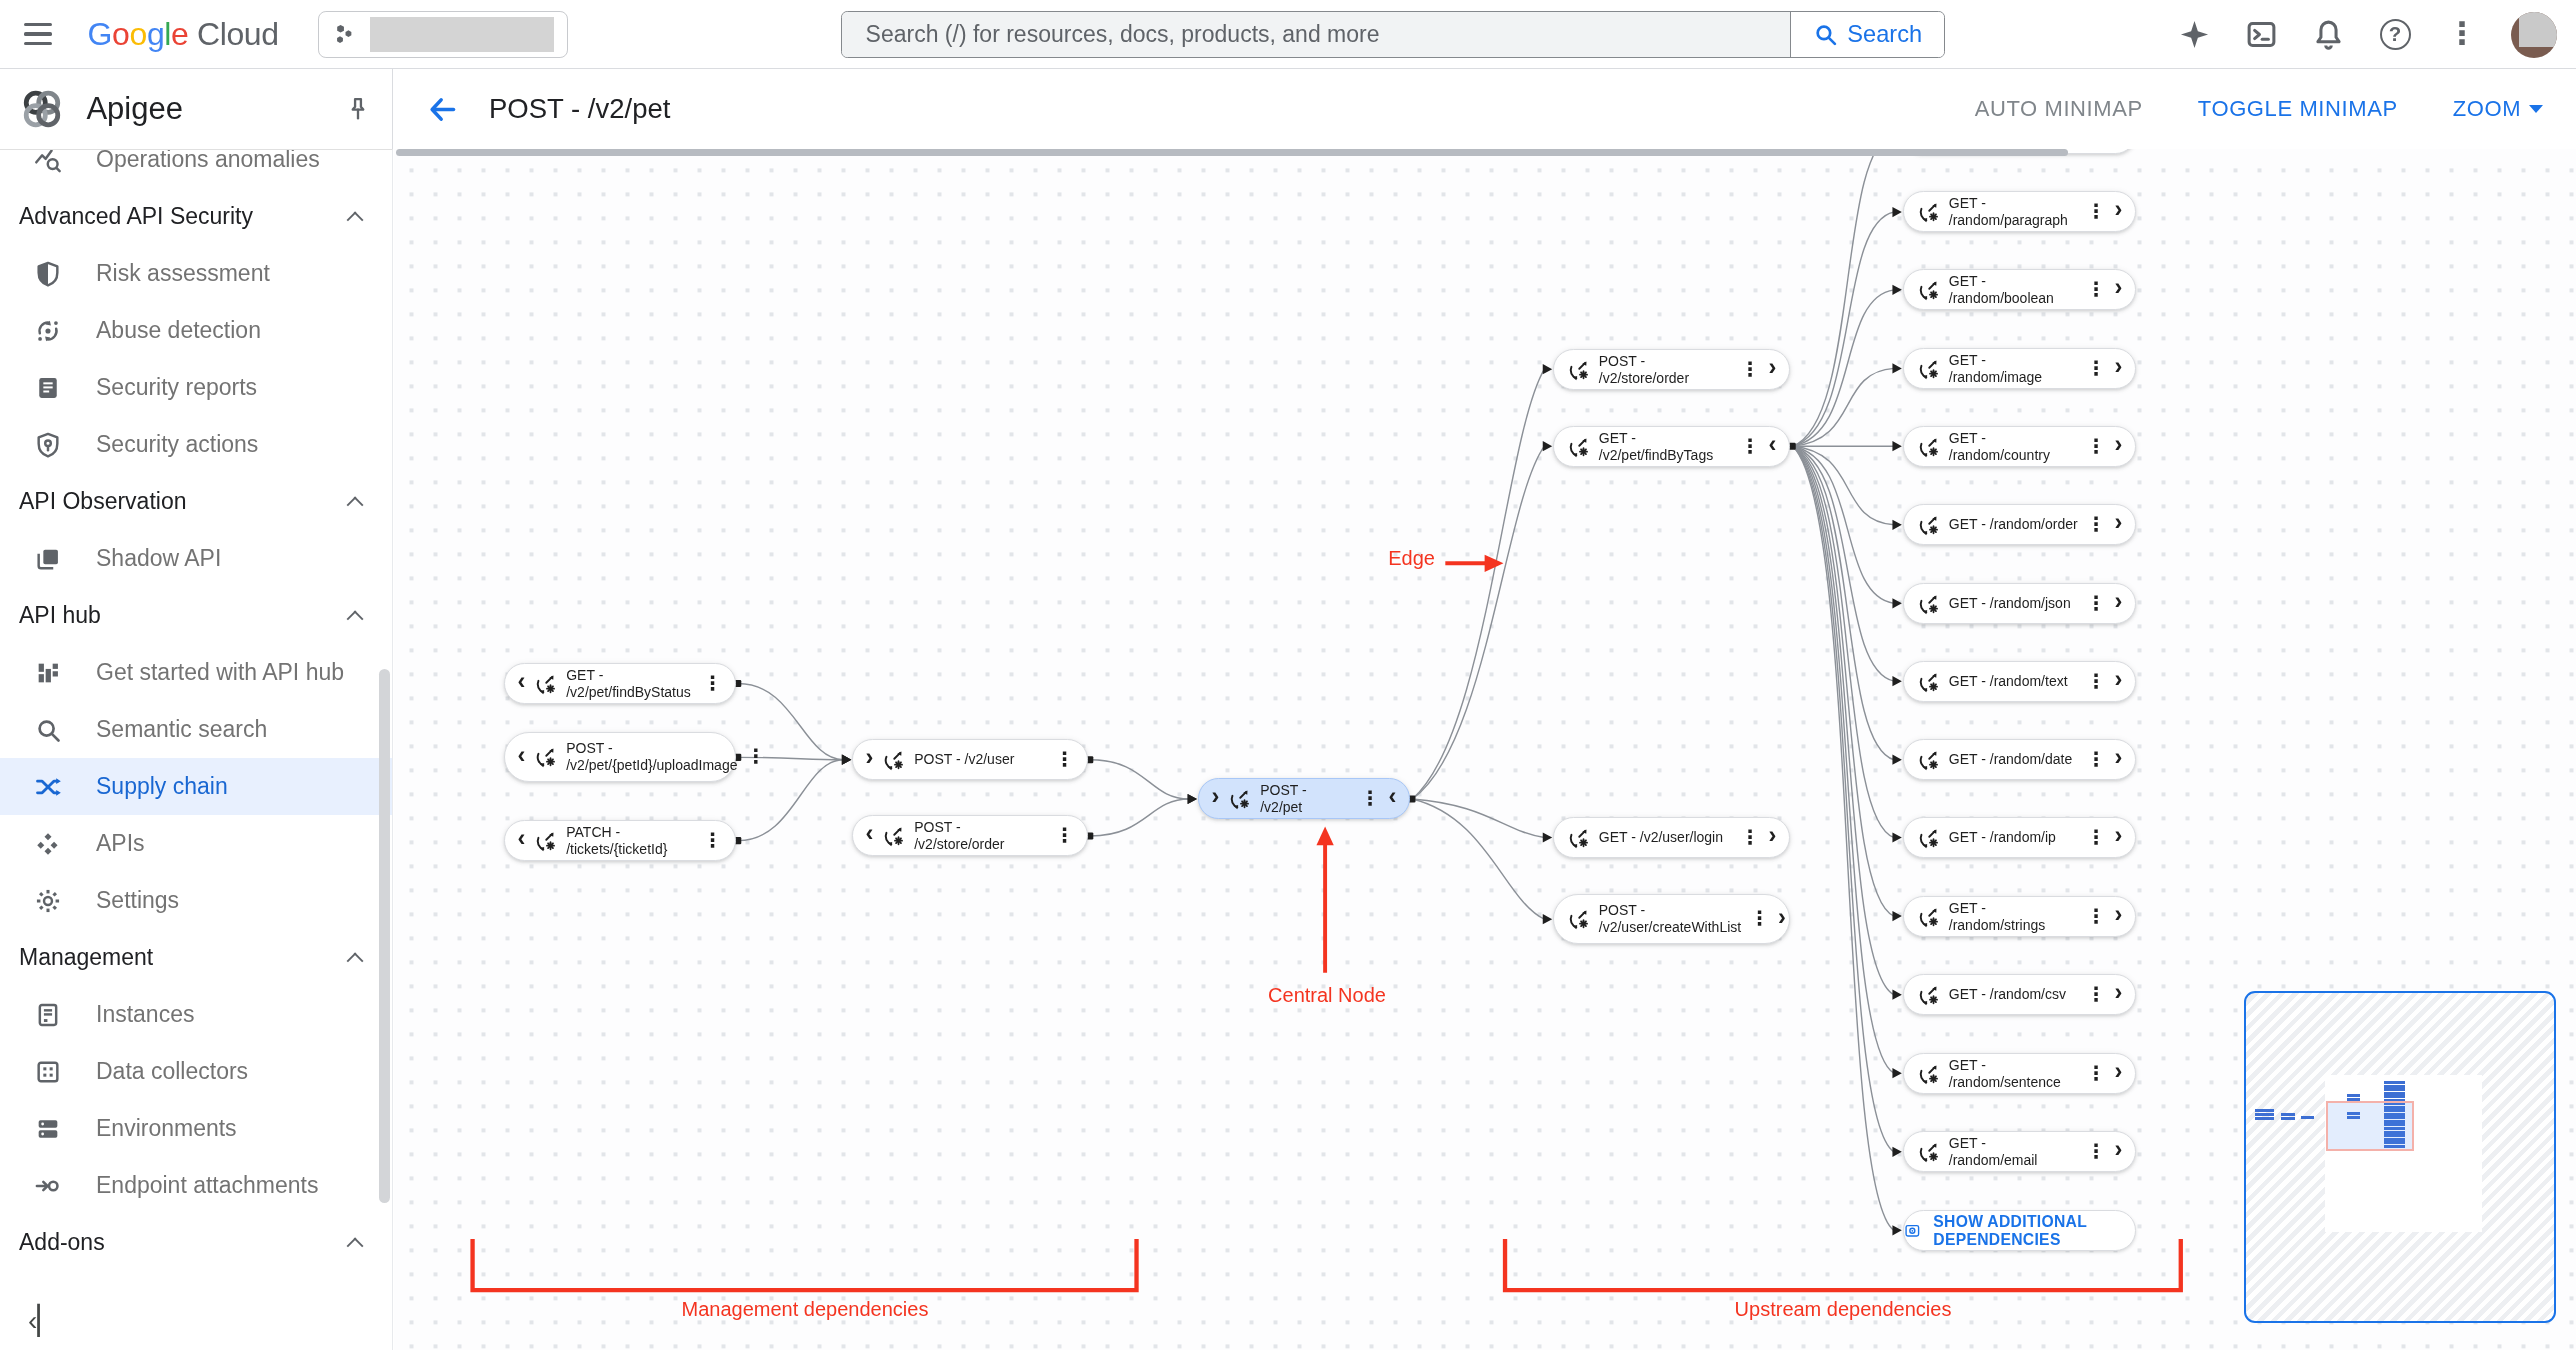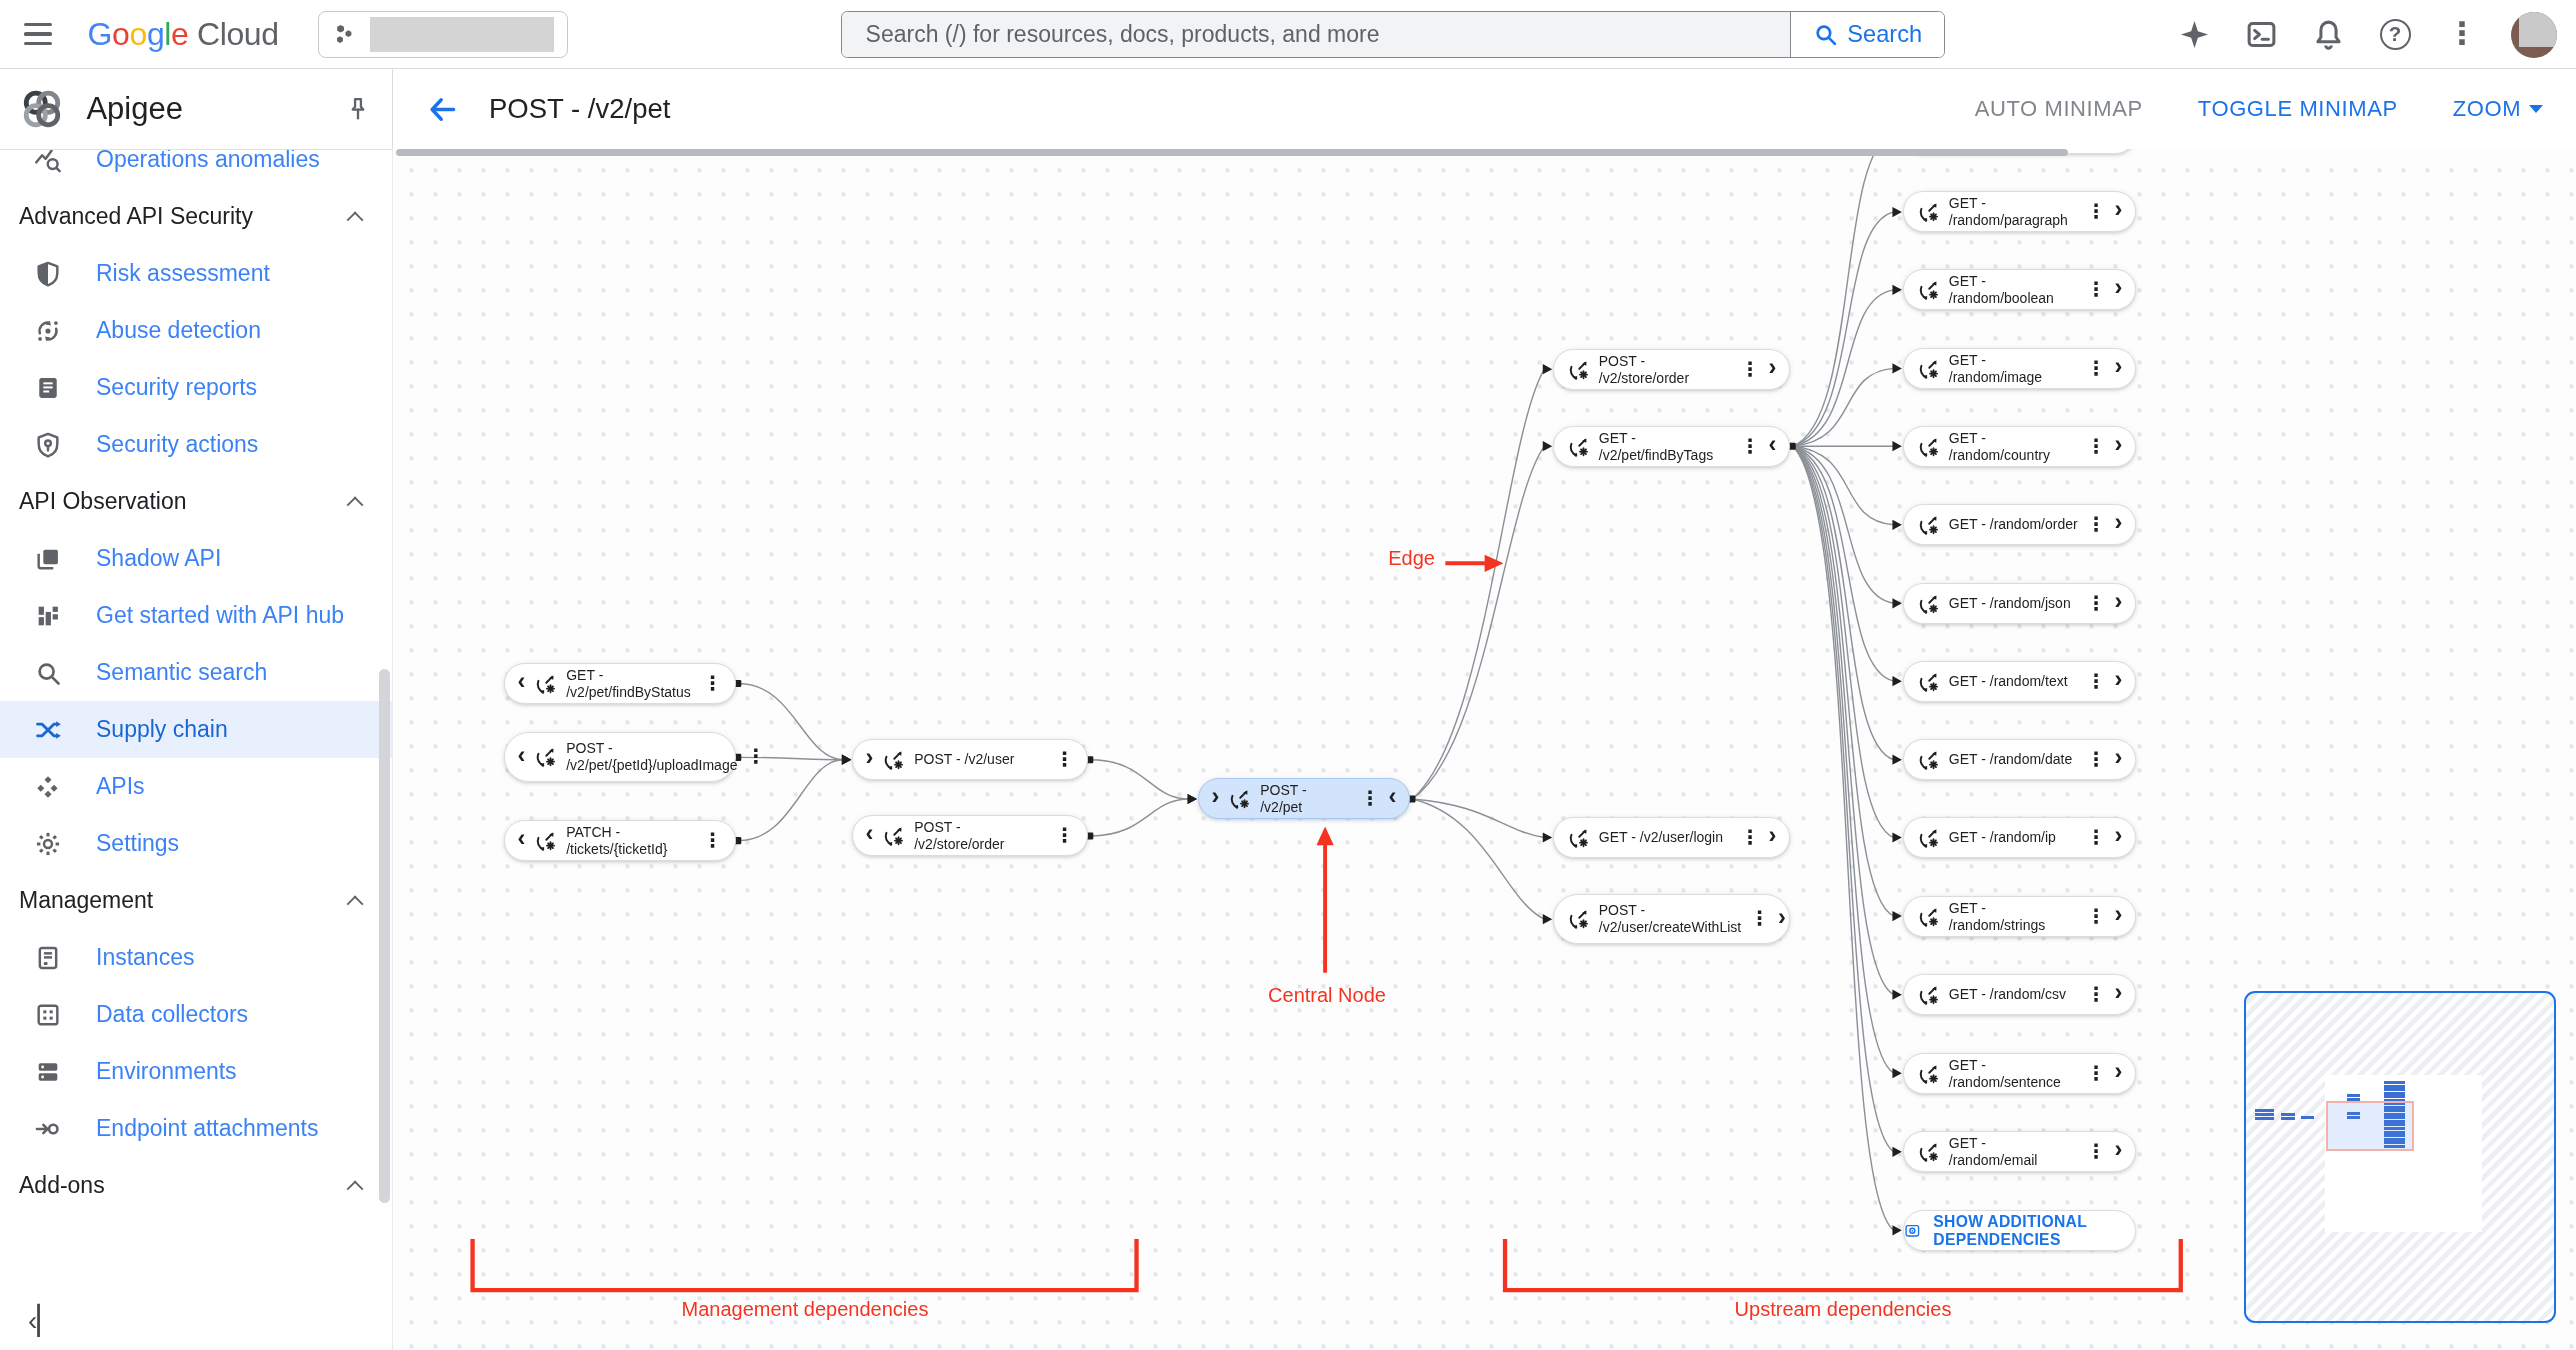--- a/index.html
+++ b/index.html
@@ -44,21 +44,21 @@
   .appactions { margin-left:auto; display:flex; align-items:center; gap:55px; }
   .actbtn { font-size:22px; font-weight:500; letter-spacing:0.6px; cursor:pointer; display:flex; align-items:center; gap:7.9px; }
   .actbtn.disabled { color:#80868b; }
   .actbtn.blue { color:#1a73e8; }
   .dropcaret { width:0; height:0; border-left:7px solid transparent; border-right:7px solid transparent; border-top:8.6px solid #1a73e8; }
   
   .sidebar { position:absolute; top:149px; left:0; width:393px; bottom:0; background:#fff;
     border-top:0.8px solid #e0e0e0; border-right:0.8px solid #e8eaed; overflow:hidden; z-index:20; }
   .side-scroll { margin-top:-19px; }
   .side-item { height:57px; display:flex; align-items:center; padding-left:33px; gap:33px; font-size:23px;
-    color:#3b82f6; cursor:pointer; }
+    color:#737373; cursor:pointer; }
   .side-item .side-icon { width:30px; height:30px; flex:none; display:flex; align-items:center; justify-content:center; }
   .side-item.selected { background:#e8f0fe; color:#1967d2; font-weight:500; }
   .side-section { height:57px; display:flex; align-items:center; justify-content:space-between;
     padding:0 31px 0 19px; font-size:23px; font-weight:500; color:#202124; cursor:pointer; }
   .caret-up { width:11.8px; height:11.8px; border-top:2.7px solid #5f6368; border-right:2.7px solid #5f6368;
     transform:rotate(-45deg); margin-top:6.3px; }
   .collapse-rail { position:absolute; bottom:12.6px; left:28px; font-size:28px; color:#444746; cursor:pointer; }
   .side-thumb { position:absolute; right:1.6px; top:519px; width:11px; height:534px; background:#d3d5d8; border-radius:5.5px; }
   
   .canvas { position:absolute; left:394px; top:149px; width:2182px; height:1201px; overflow:hidden;
@@ -248,20 +248,24 @@
     <span class="caret-up"></span>
   </div>
       <div class="side-item">
     <span class="side-icon">
           <svg class="ic" width="28" height="28" viewBox="0 0 24 24" fill="none" stroke="#5f6368" stroke-width="2.1" stroke-linejoin="round">
             <rect x="8" y="4" width="12.5" height="12.5" rx="1.5" fill="#5f6368" stroke="none"></rect>
             <path d="M4 7.5 V18 a2 2 0 0 0 2 2 H16.5"></path>
           </svg>
         </span>
     <span class="side-label">Shadow API</span>
+  </div>
+      <div class="side-section">
+    <span class="side-label">API hub</span>
+    <span class="caret-up"></span>
   </div>
       <div class="side-item">
     <span class="side-icon">
           <svg class="ic" width="28" height="28" viewBox="0 0 24 24" fill="#5f6368">
             <rect x="4" y="4" width="4.5" height="7"></rect>
             <rect x="4" y="13" width="4.5" height="7"></rect>
             <rect x="10" y="8.5" width="4.5" height="11.5"></rect>
             <rect x="16" y="4" width="4.5" height="4.5"></rect>
             <rect x="16" y="10.5" width="4.5" height="4.5"></rect>
           </svg>

